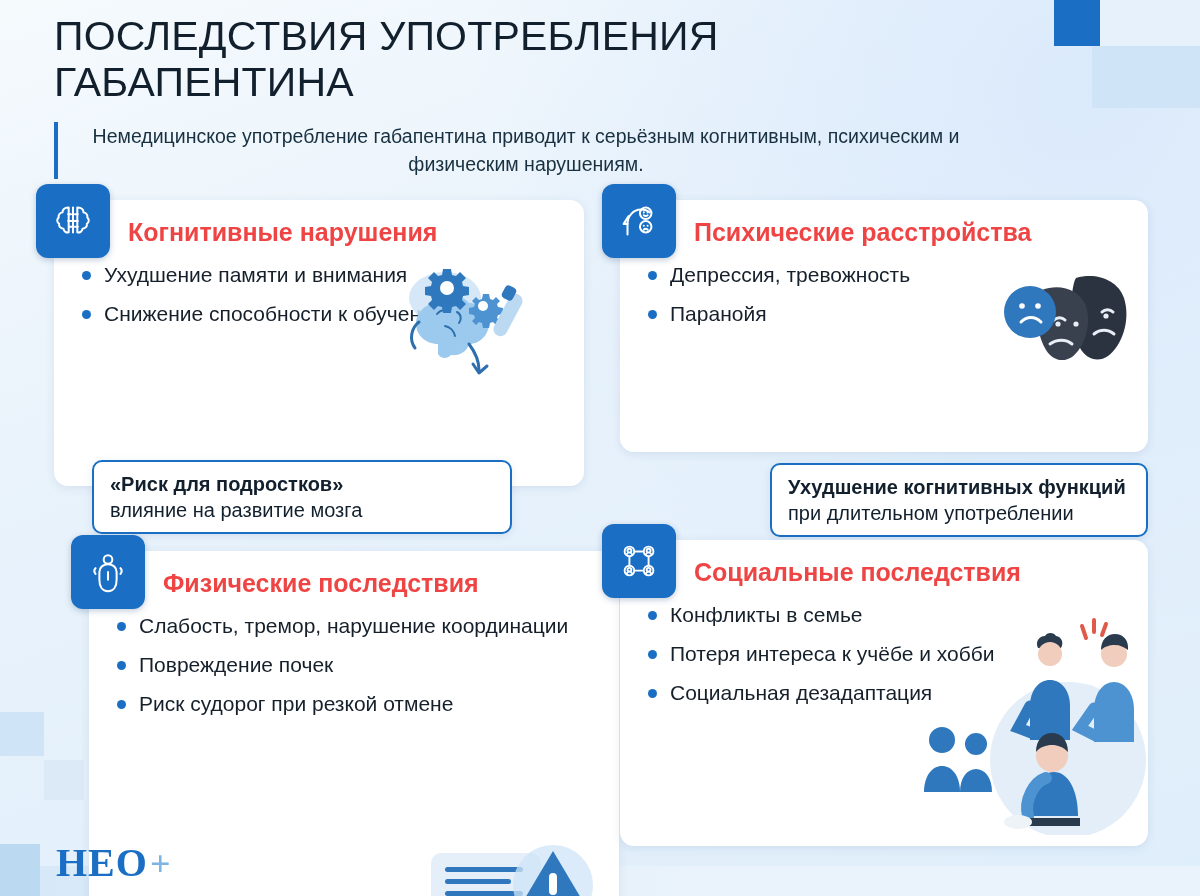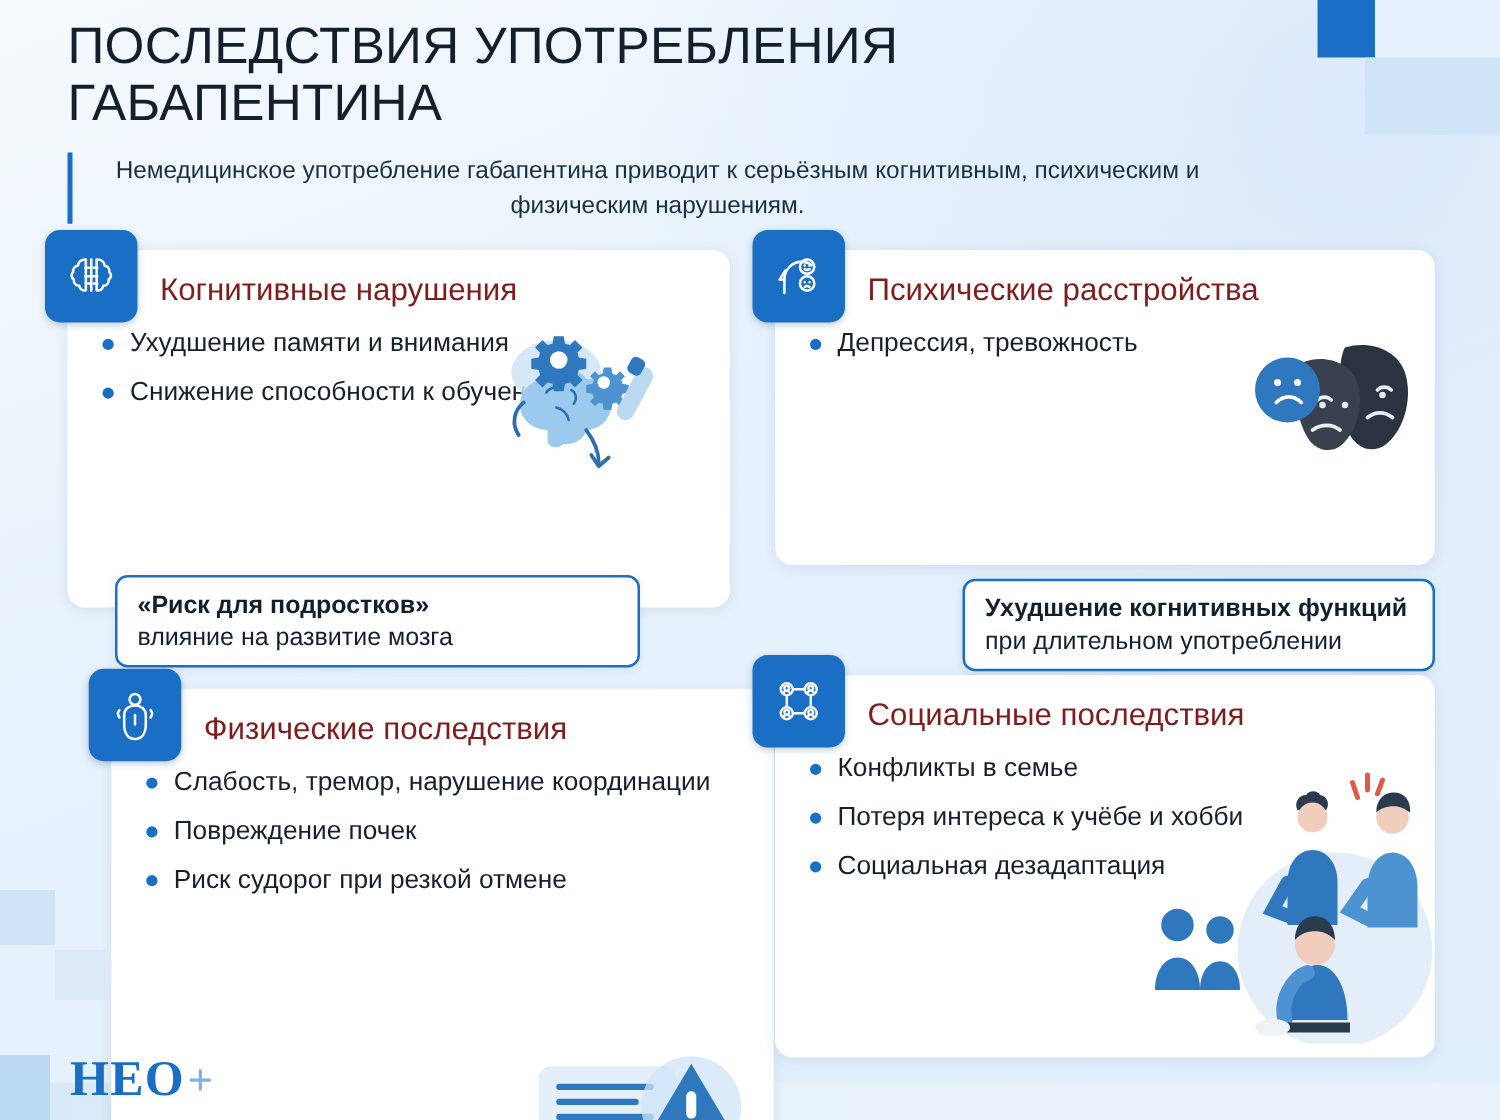--- a/index.html
+++ b/index.html
@@ -52,21 +52,21 @@
     border-radius: 14px;
     box-shadow: 0 2px 10px rgba(25,70,120,0.10);
     overflow: visible;
   }
   .card-head {
     display: flex; align-items: center; gap: 14px;
     padding: 12px 16px 4px 74px;
     min-height: 58px;
   }
   .card-title {
-    font-size: 25px; font-weight: normal; color: #7f1d1d; line-height: 1.1;
+    font-size: 25px; font-weight: bold; color: #ef4444; line-height: 1.1;
   }
   .icon-badge {
     position: absolute; left: -18px; top: -16px;
     width: 74px; height: 74px; border-radius: 12px;
     background: #1a6fc4;
     display: flex; align-items: center; justify-content: center;
     box-shadow: 0 2px 6px rgba(20,60,110,0.25);
   }
   .icon-badge svg { width: 46px; height: 46px; }
 
@@ -188,20 +188,21 @@
         <circle cx="31" cy="30" r="6" fill="none"></circle>
         <path d="M29 15h.01M33 15h.01M29 18c1.2 1 2.8 1 4 0"></path>
         <path d="M29 29h.01M33 29h.01M29 33c1.2-1 2.8-1 4 0"></path>
       </svg>
     </div>
     <div class="card-head">
       <span class="card-title">Психические расстройства</span>
     </div>
     <ul class="bullets">
       <li>Депрессия, тревожность</li>
+      <li>Паранойя</li>
     </ul>
 
     <div class="art" style="right:4px; top:70px; width:160px; height:130px;">
       <svg viewBox="0 0 160 130" width="160" height="130">
         <path d="M92 8c20-6 42 2 48 20 7 22-2 48-16 58-10 7-22 3-28-8-8-14-12-38-8-54 1-7 2-13 4-16z" fill="#2b3340"></path>
         <path d="M118 42c3-3 8-3 11 0M130 64c-6-5-14-5-20 0" stroke="#e8eef5" stroke-width="3" fill="none" stroke-linecap="round"></path>
         <circle cx="122" cy="46" r="2.6" fill="#e8eef5"></circle>
         <path d="M58 20c18-7 38 0 44 16 6 20-2 42-14 51-9 6-20 3-26-7-8-13-11-34-8-48 1-6 2-10 4-12z" fill="#39414f"></path>
         <path d="M70 50c3-3 8-3 11 0M66 74c7-5 16-5 22 0" stroke="#e8eef5" stroke-width="3" fill="none" stroke-linecap="round"></path>
         <circle cx="74" cy="54" r="2.6" fill="#e8eef5"></circle>

